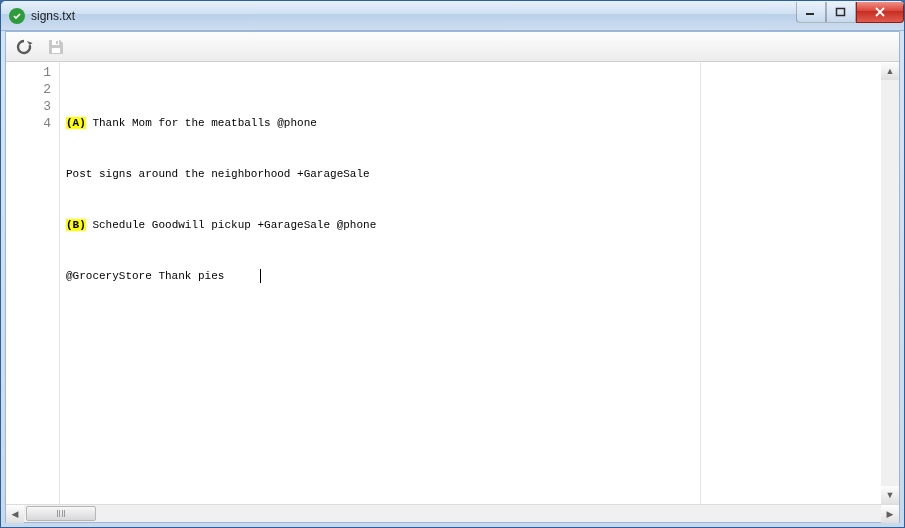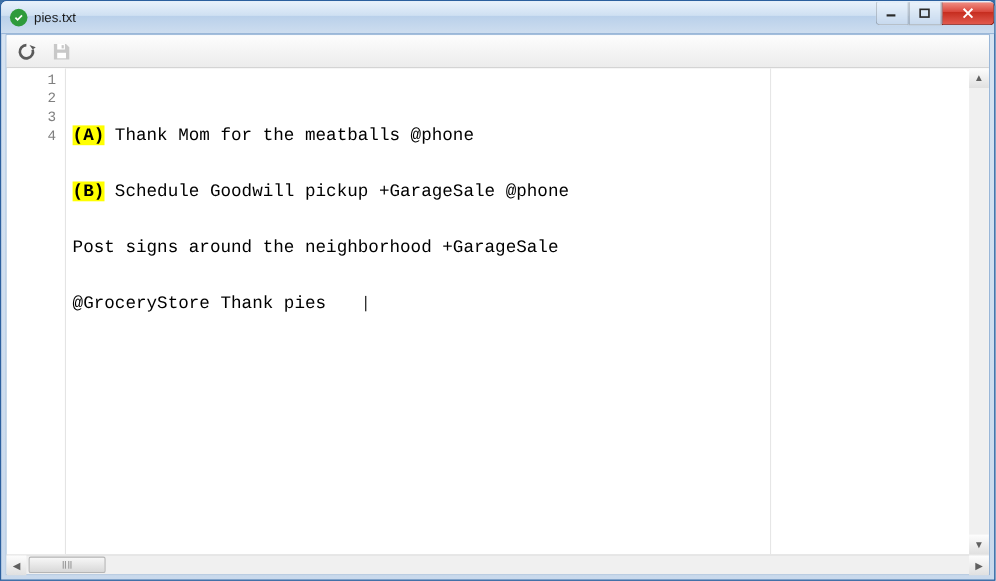--- a/index.html
+++ b/index.html
@@ -77,21 +77,21 @@
     font-size: 13px;
     line-height: 17px;
     color: #808080;
     border-right: 1px solid #e4e4e4;
   }
   .gutter div { padding-right: 8px; }
   .editor {
     flex: 1;
     padding: 2px 6px;
     font-family: "Consolas", "Courier New", monospace;
-    font-size: 16px;
+    font-size: 11px;
     line-height: 17px;
     color: #000;
     white-space: pre;
     position: relative;
   }
   .hl { background: #ffff00; font-weight: bold; }
   .right-scroll {
     position: absolute; right: 0; top: 0; bottom: 0; width: 18px;
     background: #f0f0f0;
   }
@@ -134,21 +134,21 @@
 </head>
 <body>
 
 <div class="window">
   <div class="titlebar">
     <div class="title-icon">
       <svg viewBox="0 0 10 10">
           <polyline points="2,5 4,7 8,3" fill="none" stroke="#fff" stroke-width="1.6"></polyline>
         </svg>
     </div>
-    <div class="title-text">pies.txt</div>
+    <div class="title-text">signs.txt</div>
     <div class="title-spacer"></div>
     <div class="win-controls">
       <div class="win-btn min">
         <svg viewBox="0 0 12 10">
             <rect x="1" y="6" width="8" height="2" fill="#2a2a2a"></rect>
           </svg>
       </div>
       <div class="win-btn max">
         <svg viewBox="0 0 12 10">
             <rect x="1.5" y="1.5" width="8" height="7" fill="none" stroke="#2a2a2a" stroke-width="1.5"></rect>
@@ -183,22 +183,22 @@
     <div class="editor-wrap">
       <div class="gutter">
         <div>1</div>
         <div>2</div>
         <div>3</div>
         <div>4</div>
       </div>
       <div class="editor">
         <div class="vline"></div>
         <div><span class="hl">(A)</span><span> Thank Mom for the meatballs @phone</span></div>
+        <div><span>Post signs around the neighborhood +GarageSale</span></div>
         <div><span class="hl">(B)</span><span> Schedule Goodwill pickup +GarageSale @phone</span></div>
-        <div><span>Post signs around the neighborhood +GarageSale</span></div>
         <div><span>@GroceryStore Thank pies</span><span class="cursor"></span></div>
       </div>
       <div class="right-scroll">
         <div class="arrow up">▲</div>
         <div class="arrow down">▼</div>
       </div>
     </div>
 
     <div class="hscroll">
       <div class="harrow">◀</div>

